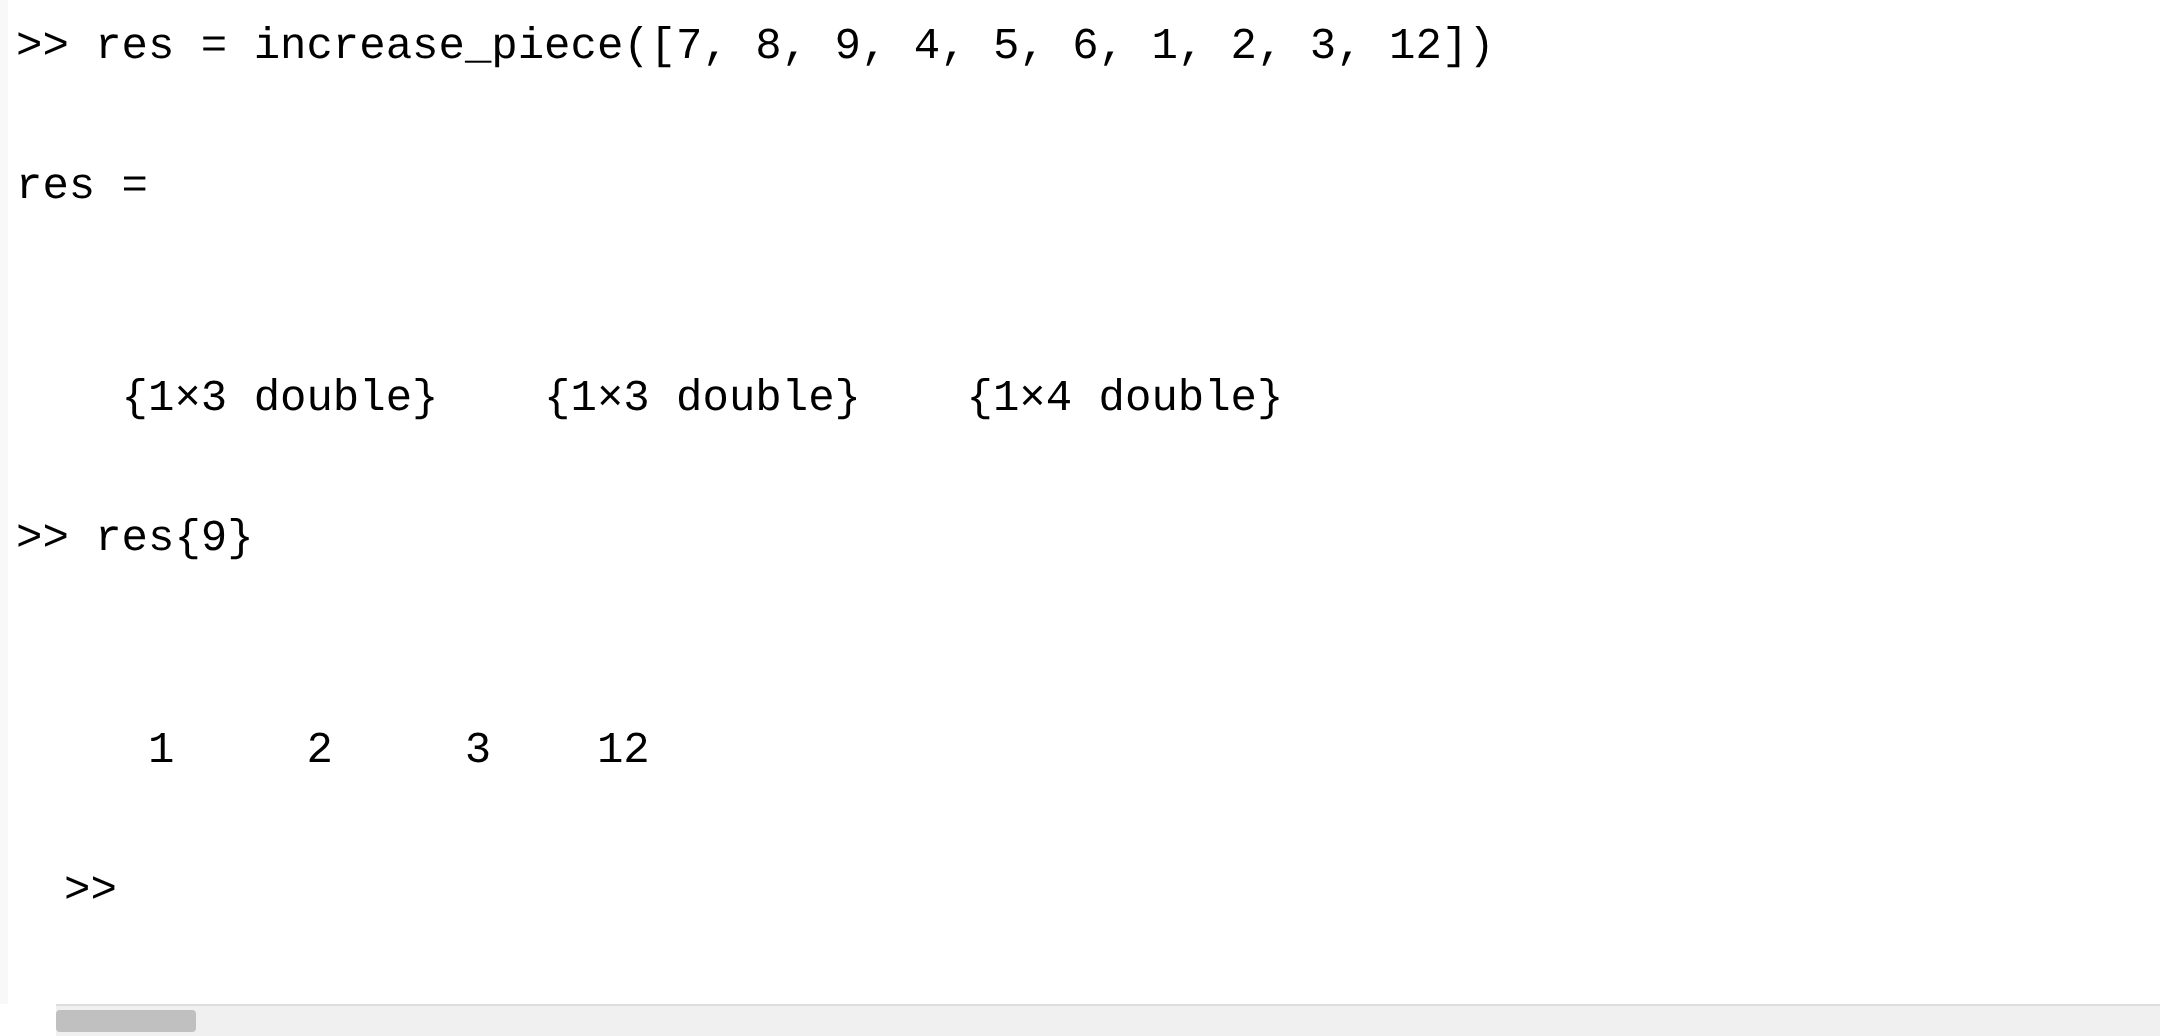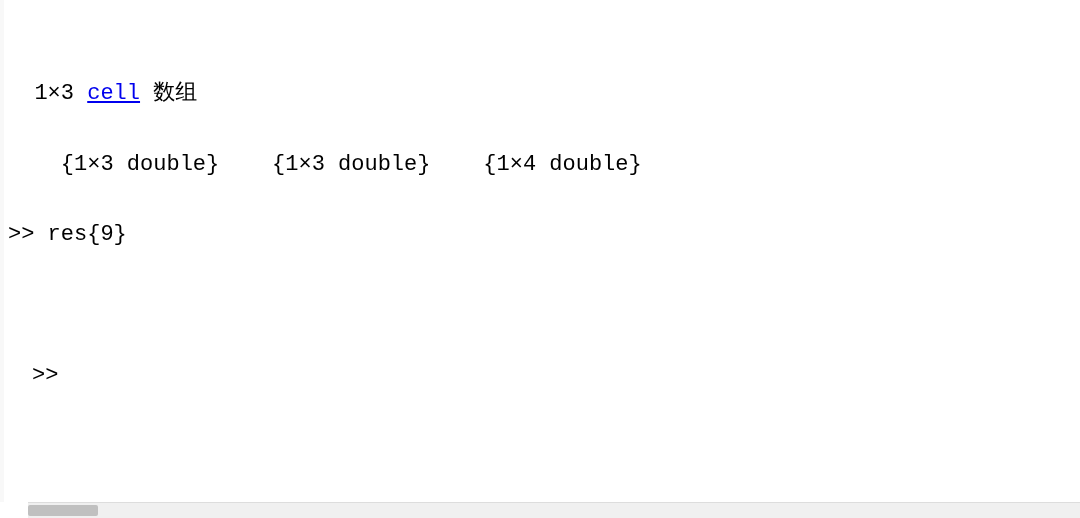--- a/index.html
+++ b/index.html
@@ -71,29 +71,31 @@
       width: 4px;
       background: #f8f8f8;
     }
   </style>
 </head>
 <body>
 
 <div class="gutter"></div>
 
 <div class="content">
+  <div class="line"><span>&gt;&gt; </span><span>res = increase_piece([7, 8, 9, 4, 5, 6, 1, 2, 3, 12])</span></div>
   <div class="line"> </div>
+  <div class="line">res =</div>
   <div class="line"> </div>
-  <div class="line"><span>  1×3 </span><a href="#" class="link">cell</a><span> 数组</span></div>
   <div class="line"> </div>
   <div class="line">    {1×3 double}    {1×3 double}    {1×4 double}</div>
   <div class="line"> </div>
   <div class="line"><span>&gt;&gt; </span><span>res{9}</span></div>
   <div class="line"> </div>
   <div class="line"> </div>
+  <div class="line">     1     2     3    12</div>
   <div class="line"> </div>
   <div class="line cursor-prompt">
     <span class="fx-icon">
       
     </span><span>&gt;&gt; </span>
   </div>
 </div>
 
 <div class="scrollbar">
   <div class="scrollbar-thumb"></div>

